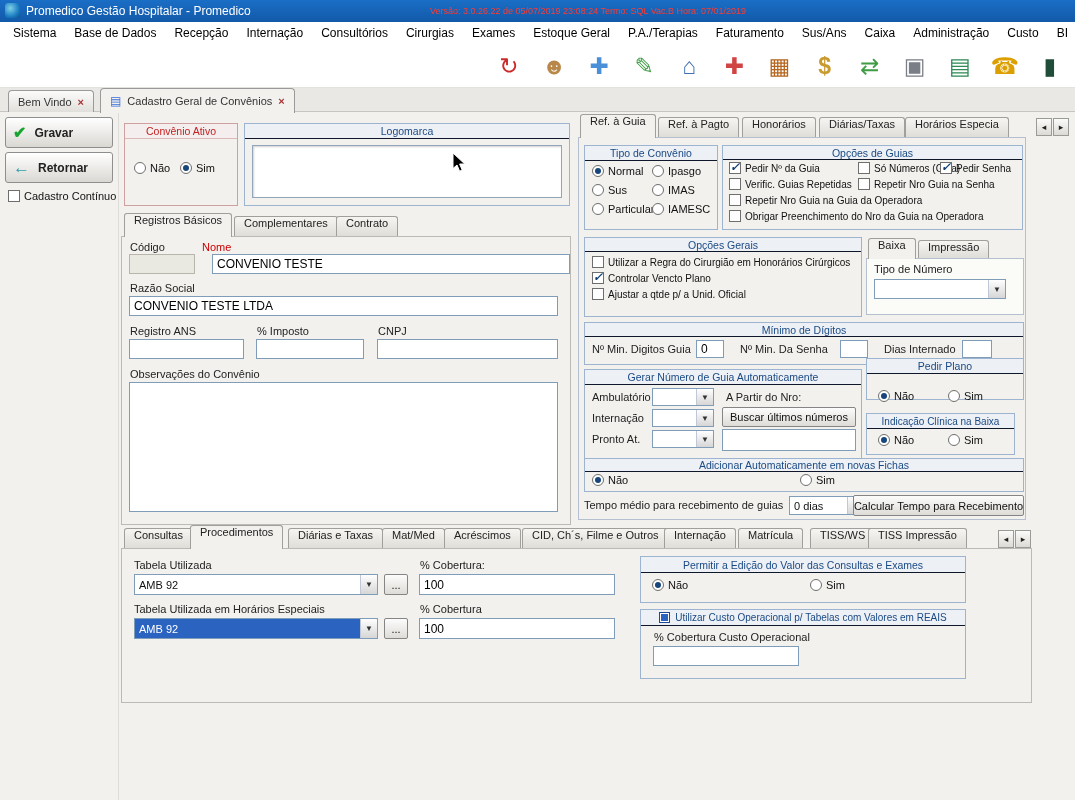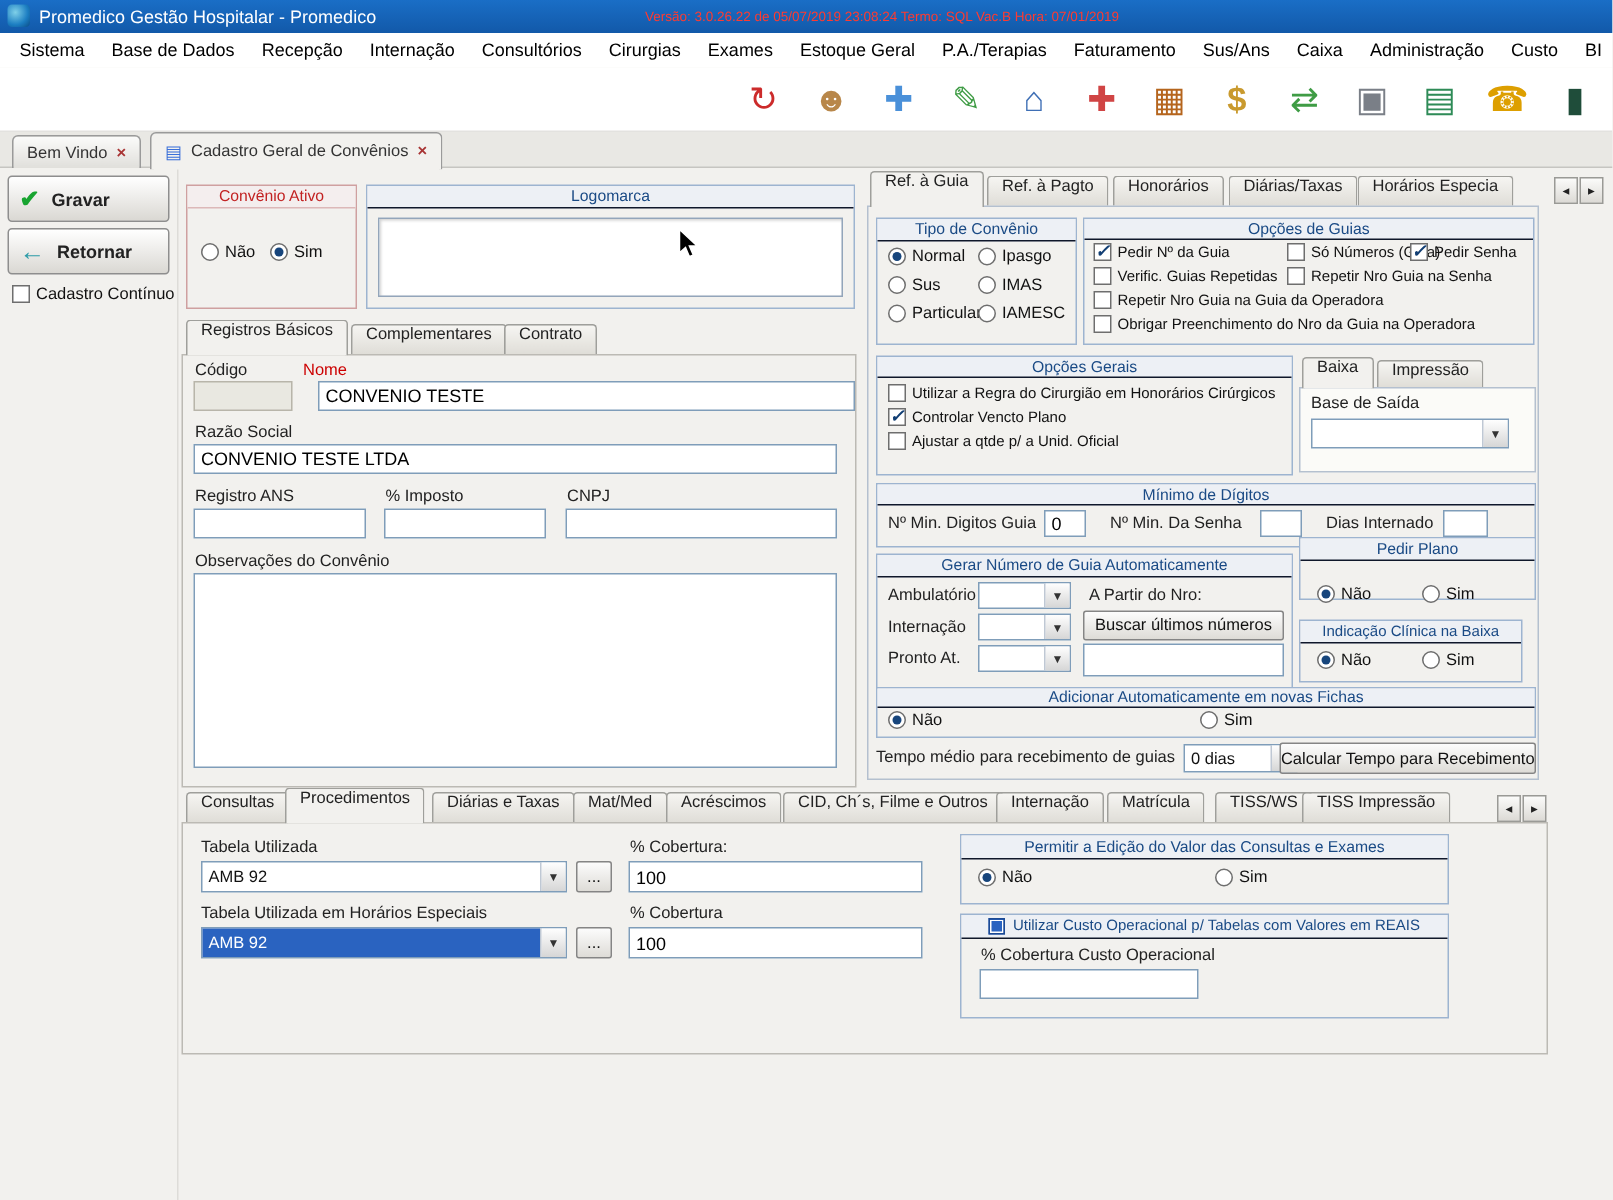--- a/index.html
+++ b/index.html
@@ -275,21 +275,21 @@
     <span>Ajustar a qtde p/ a Unid. Oficial</span>
   </div>
 
 <div class="ptab act" style="left:868px;top:238px;height:21px">
     <span>Baixa</span>
   </div>
 <div class="ptab" style="left:918px;top:240px;height:19px">
     <span>Impressão</span>
   </div>
 <div class="whpanel" style="left:866px;top:258px;width:158px;height:57px"></div>
-<span class="lbl" style="left:874px;top:263px">Base de Saída</span>
+<span class="lbl" style="left:874px;top:263px">Tipo de Número</span>
 <div class="combo" style="left:874px;top:279px;width:132px;height:20px">
   <span class="cv"></span>
   <span class="ca">▼</span>
 </div>
 
 <div class="gb" style="left:584px;top:322px;width:440px;height:43px">
   <div class="gbh" style="height:14px">Mínimo de Dígitos</div>
 </div>
 <span class="lbl" style="left:592px;top:343px">Nº Min. Digitos Guia</span>
 <input class="inp" style="left: 696px; top: 340px; width: 28px; height: 18px;" value="0">

